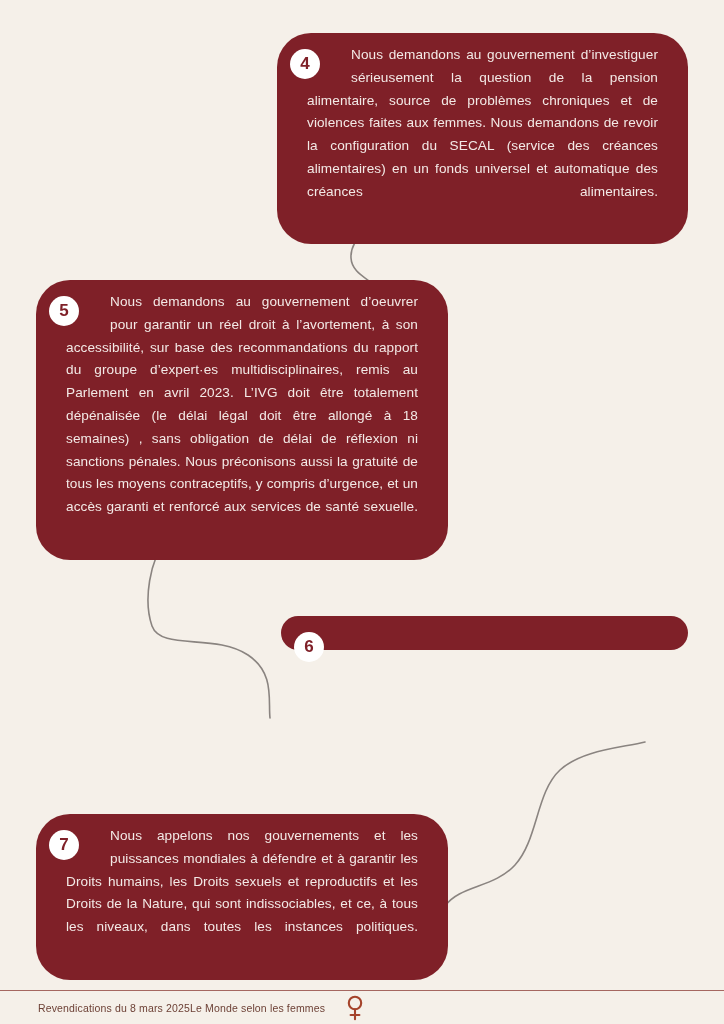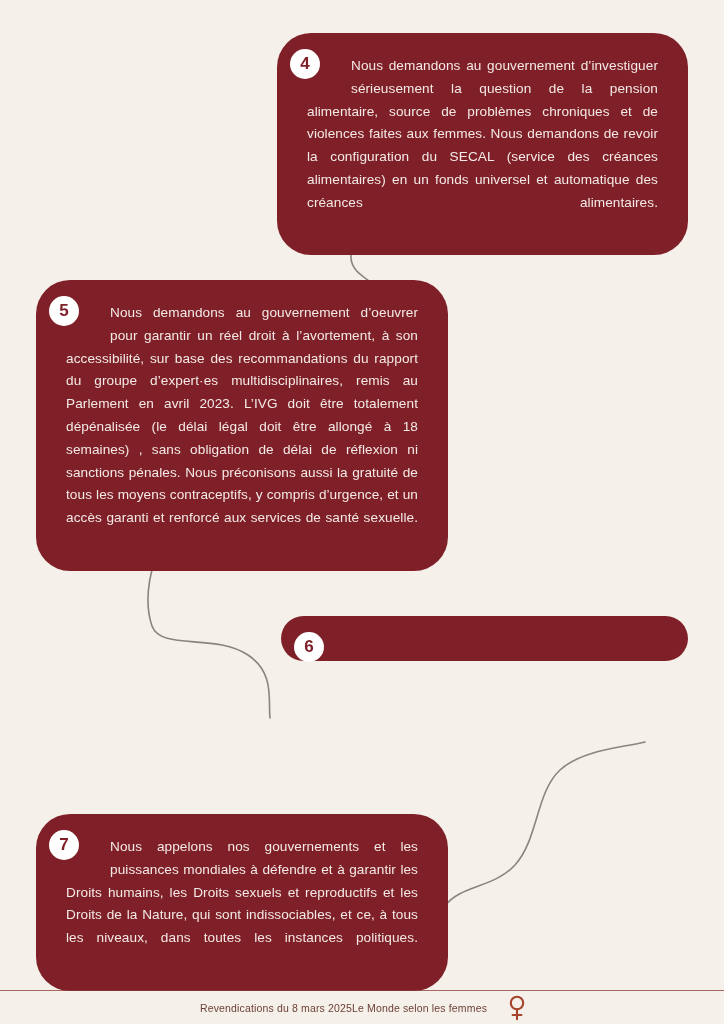--- a/index.html
+++ b/index.html
@@ -38,21 +38,21 @@
   .card {
     position: absolute;
     z-index: 2;
     background: #7f2028;
     border-radius: 34px;
     box-sizing: border-box;
     display: block;
   }
   .card-inner {
     position: relative;
-    padding: 22px 30px 18px 30px;
+    padding: 11px 30px 18px 30px;
     box-sizing: border-box;
   }
   .badge {
     position: absolute;
     width: 30px;
     height: 30px;
     border-radius: 50%;
     background: #ffffff;
     color: #7f2028;
     font-size: 17px;
@@ -116,21 +116,21 @@
   }
   #footer {
     position: absolute;
     left: 0;
     top: 991px;
     width: 724px;
     height: 33px;
     z-index: 3;
     display: flex;
     align-items: center;
-    justify-content: center;
+    justify-content: flex-start;
     padding: 0 36px 0 38px;
     box-sizing: border-box;
   }
   .footer-text {
     color: #6d4136;
     font-size: 10.5px;
     font-family: "Liberation Sans", sans-serif;
     letter-spacing: 0.15px;
     white-space: nowrap;
   }

